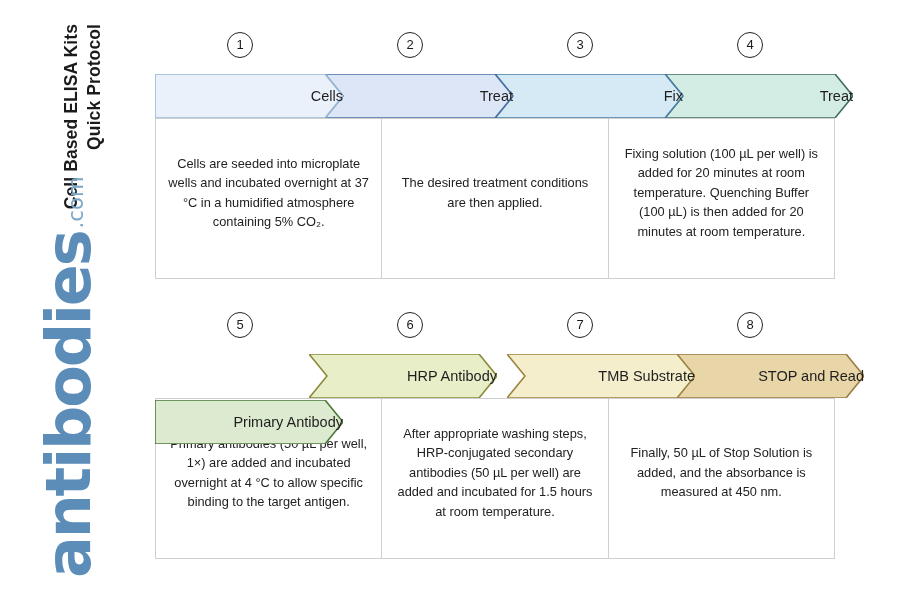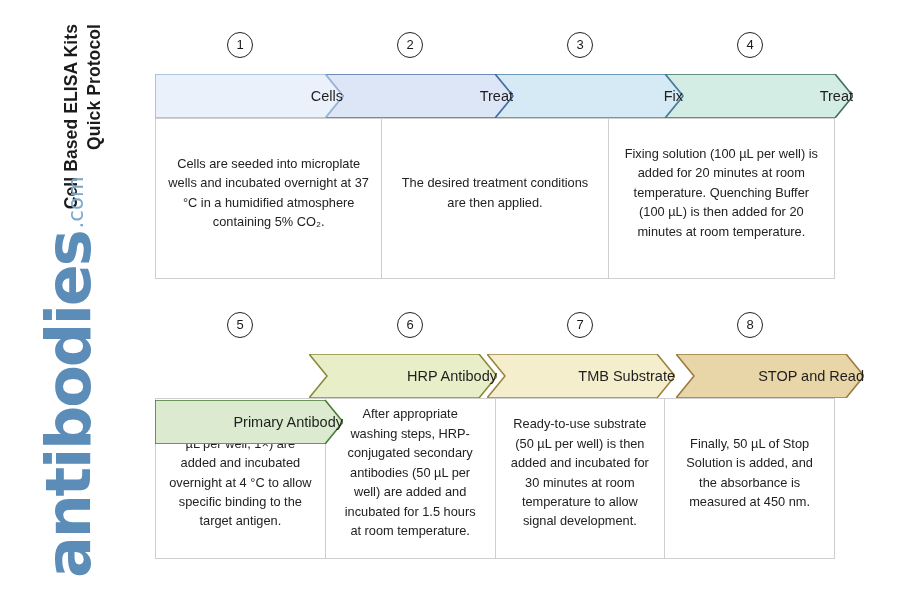--- a/index.html
+++ b/index.html
@@ -234,40 +234,37 @@
           <polygon points="0,0 170,0 188,22 170,44 0,44" fill="#dcebd0" stroke="#4b7a3a" stroke-width="1.6" stroke-linejoin="round"></polygon>
         </svg>
         <span class="chev-label" style="margin-left:0px">Primary Antibody</span>
       </div>
       <div class="chev" style="left: 154px; width: 188px; z-index: 9;">
         <svg viewBox="0 0 188 44" preserveAspectRatio="none">
           <polygon points="0,0 170,0 188,22 170,44 0,44 18,22" fill="#e8eec7" stroke="#8a8a39" stroke-width="1.6" stroke-linejoin="round"></polygon>
         </svg>
         <span class="chev-label" style="margin-left:9px">HRP Antibody</span>
       </div>
-      <div class="chev" style="left: 332px; width: 188px; z-index: 8;">
+      <div class="chev" style="left: 352px; width: 188px; z-index: 8;">
         <svg viewBox="0 0 188 44" preserveAspectRatio="none">
           <polygon points="0,0 170,0 188,22 170,44 0,44 18,22" fill="#f5eecd" stroke="#9c8440" stroke-width="1.6" stroke-linejoin="round"></polygon>
         </svg>
         <span class="chev-label" style="margin-left:9px">TMB Substrate</span>
       </div>
       <div class="chev" style="left: 521px; width: 188px; z-index: 7;">
         <svg viewBox="0 0 188 44" preserveAspectRatio="none">
           <polygon points="0,0 170,0 188,22 170,44 0,44 18,22" fill="#e8d5a8" stroke="#9b7b3f" stroke-width="1.6" stroke-linejoin="round"></polygon>
         </svg>
         <span class="chev-label" style="margin-left:9px">STOP and Read</span>
       </div>
     </div>
     <div class="boxes" style="width: 680px;">
       <div class="box">
         <div class="box-text">Primary antibodies (50 µL per well, 1×) are added and incubated overnight at 4 °C to allow specific binding to the target antigen.</div>
       </div>
       <div class="box">
         <div class="box-text">After appropriate washing steps, HRP-conjugated secondary antibodies (50 µL per well) are added and incubated for 1.5 hours at room temperature.</div>
       </div>
       <div class="box">
-        <div class="box-text">Ready-to-use substrate (50 µL per well) is then added and incubated for 30 minutes at room temperature to allow signal development.</div>
-      </div>
-      <div class="box">
         <div class="box-text">Finally, 50 µL of Stop Solution is added, and the absorbance is measured at 450 nm.</div>
       </div>
     </div>
   </div>
 
 </body></html>

